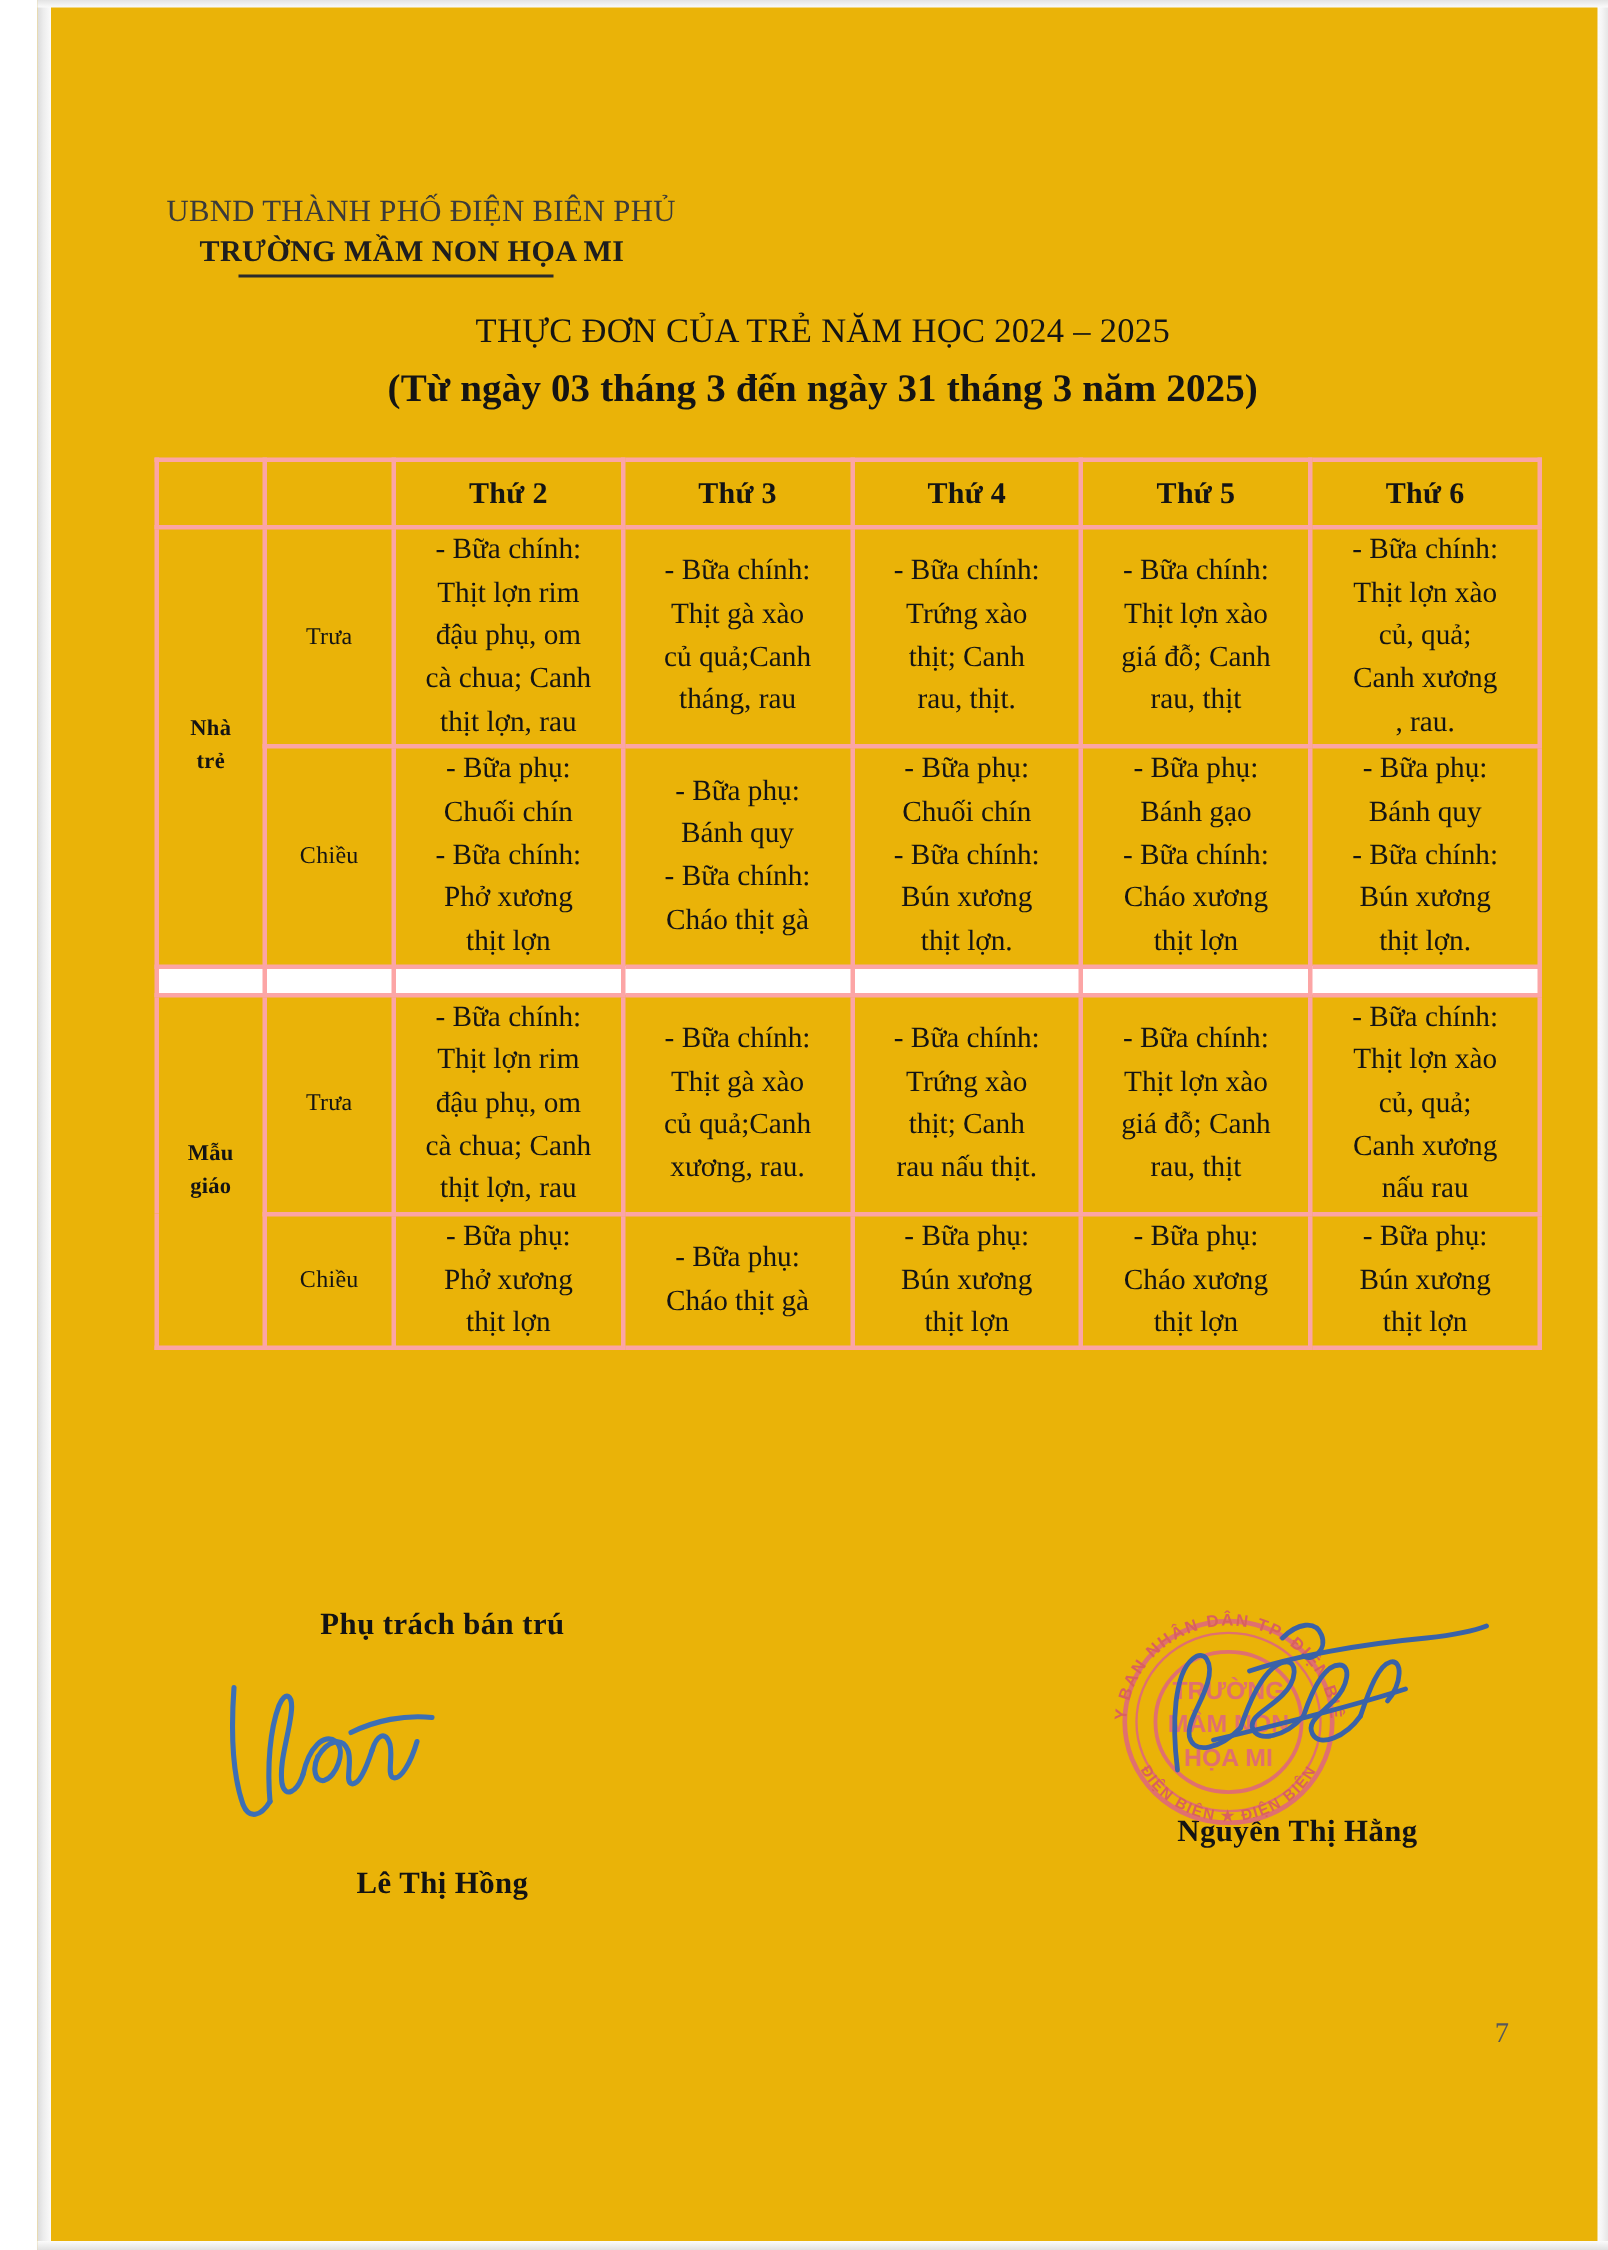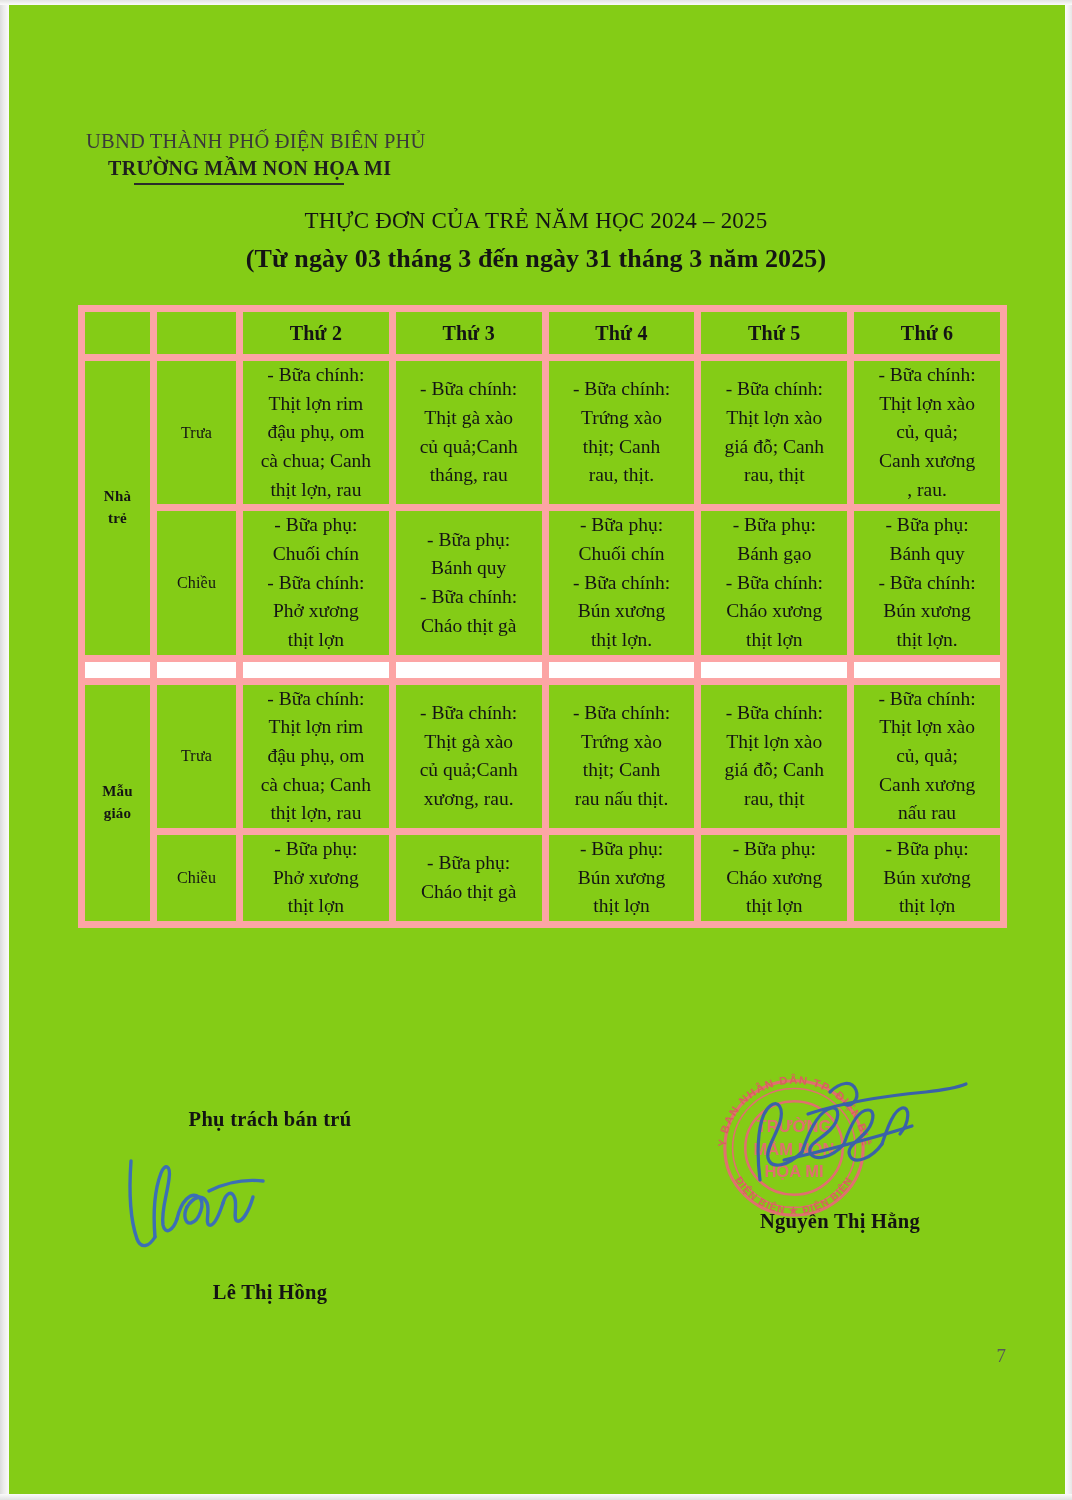--- a/index.html
+++ b/index.html
@@ -13,21 +13,22 @@
     position: relative;
     font-family: "Liberation Serif", "DejaVu Serif", serif;
     color: #1a1a1a;
     overflow: hidden;
   }
 
   
   #page {
     position: absolute;
     inset: 0;
-    background: #84cc16;
+    background: #eab308;
+    margin-left: 25px;
   }
   .scan-edge-left {
     position: absolute;
     left: 0; top: 0; bottom: 0;
     width: 9px;
     background: linear-gradient(to right, #dcdcdc 0%, #ededed 45%, #fbfbfb 100%);
   }
   .scan-edge-right {
     position: absolute;
     right: 0; top: 0; bottom: 0;
@@ -104,21 +105,21 @@
   
   #menu-table {
     position: absolute;
     left: 78px;
     top: 305px;
     width: 922px;
     border-collapse: collapse;
     table-layout: fixed;
   }
   #menu-table td, #menu-table th {
-    border: 7px solid #fca5a5;
+    border: 3px solid #fca5a5;
     padding: 0;
     vertical-align: middle;
     text-align: center;
     color: #141414;
   }
   .col-group { width: 72px; }
   .col-meal  { width: 86px; }
   .col-day   { width: 152.8px; }
 
   th.dayhead {
@@ -157,21 +158,21 @@
     height: 16px;
     background: #ffffff;
   }
   tr.section-gap td.edge-l { border-left: 1px solid #5b5f63; }
   tr.section-gap td.edge-r { border-right: 1px solid #5b5f63; }
 
   
   #sig-left {
     position: absolute;
     left: 105px;
-    top: 1108px;
+    top: 1072px;
     width: 330px;
     text-align: center;
   }
   #sig-right {
     position: absolute;
     left: 660px;
     top: 1060px;
     width: 360px;
     text-align: center;
   }

